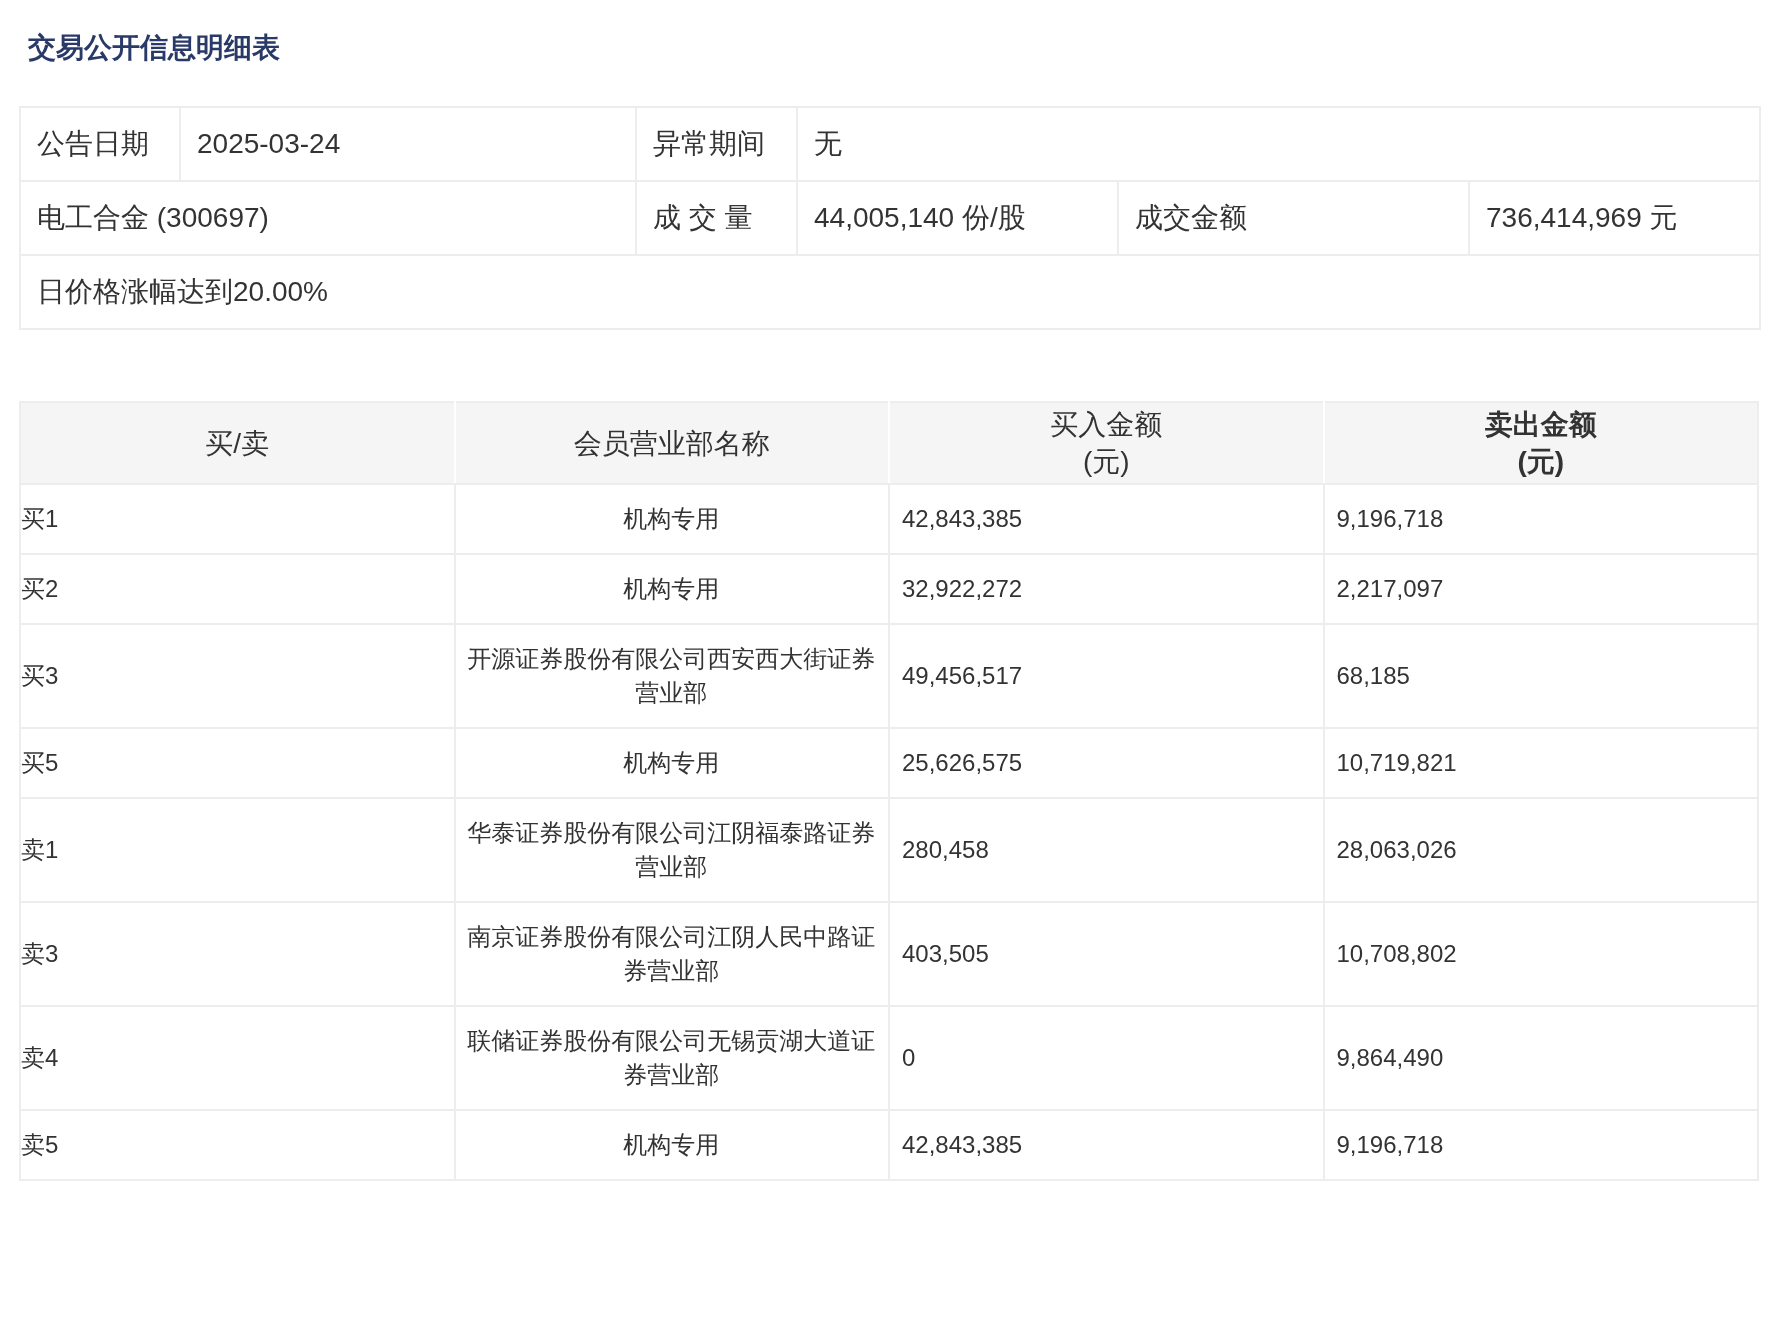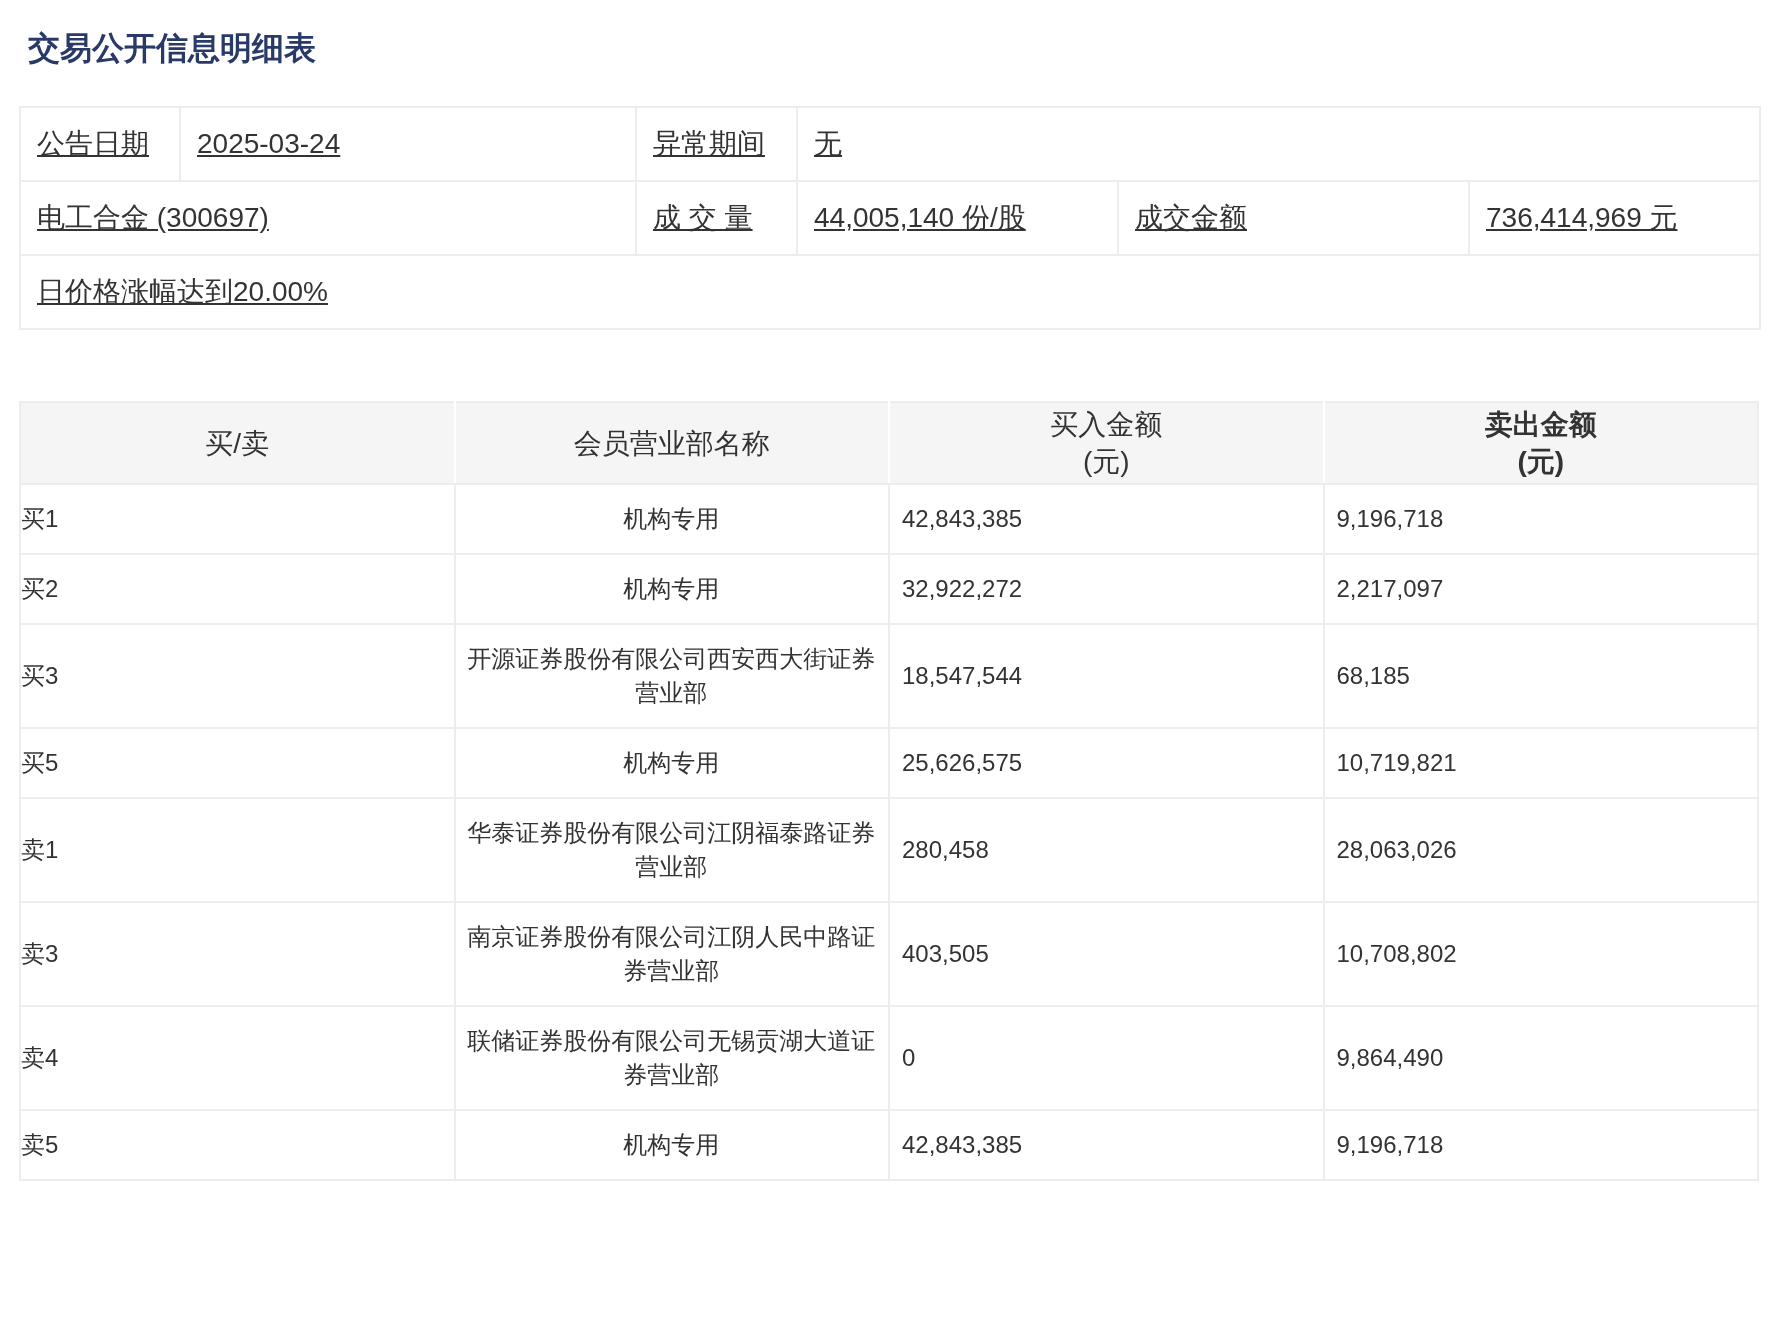--- a/index.html
+++ b/index.html
@@ -6,32 +6,31 @@
   html, body {
     margin: 0; padding: 0;
     width: 1778px; height: 1320px;
     background: #ffffff;
     font-family: "Liberation Sans", sans-serif;
     color: #333333;
     overflow: hidden;
   }
   .page-title {
     margin: 28px 0 0 28px;
-    font-size: 32px;
+    font-size: 28px;
     line-height: 40px;
     font-weight: 600;
     color: #293a68;
   }
   table { border-collapse: collapse; table-layout: fixed; }
 
   
   .top-table {
     width: 1740px;
     margin: 38px 0 0 19px;
-    text-decoration: underline;
   }
   .top-table td {
     border: 2px solid #ededed;
     font-size: 28px;
     line-height: 38px;
     padding: 17px 16px;
     text-align: left;
     vertical-align: middle;
     white-space: nowrap;
     overflow: hidden;
@@ -130,21 +129,21 @@
   </tr>
   <tr>
     <td class="col-side">买2</td>
     <td class="col-broker">机构专用</td>
     <td class="col-amount">32,922,272</td>
     <td class="col-amount">2,217,097</td>
   </tr>
   <tr>
     <td class="col-side">买3</td>
     <td class="col-broker">开源证券股份有限公司西安西大街证券营业部</td>
-    <td class="col-amount">18,547,544</td>
+    <td class="col-amount">49,456,517</td>
     <td class="col-amount">68,185</td>
   </tr>
   <tr>
     <td class="col-side">买5</td>
     <td class="col-broker">机构专用</td>
     <td class="col-amount">25,626,575</td>
     <td class="col-amount">10,719,821</td>
   </tr>
   <tr>
     <td class="col-side">卖1</td>

